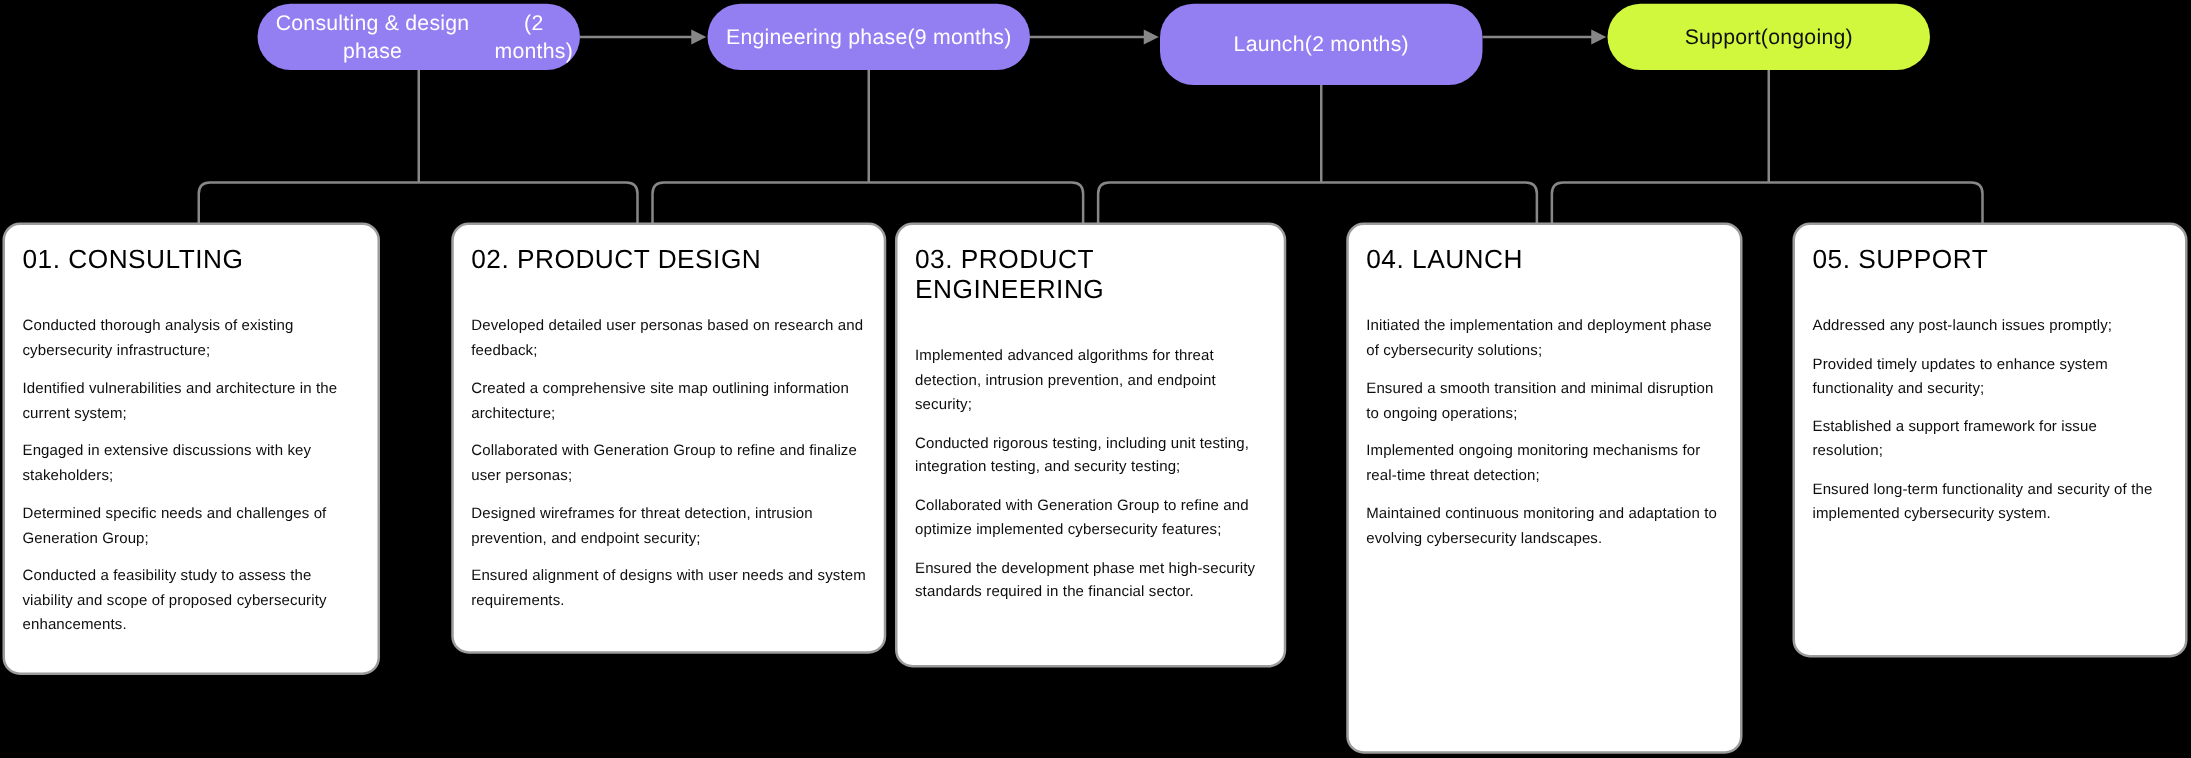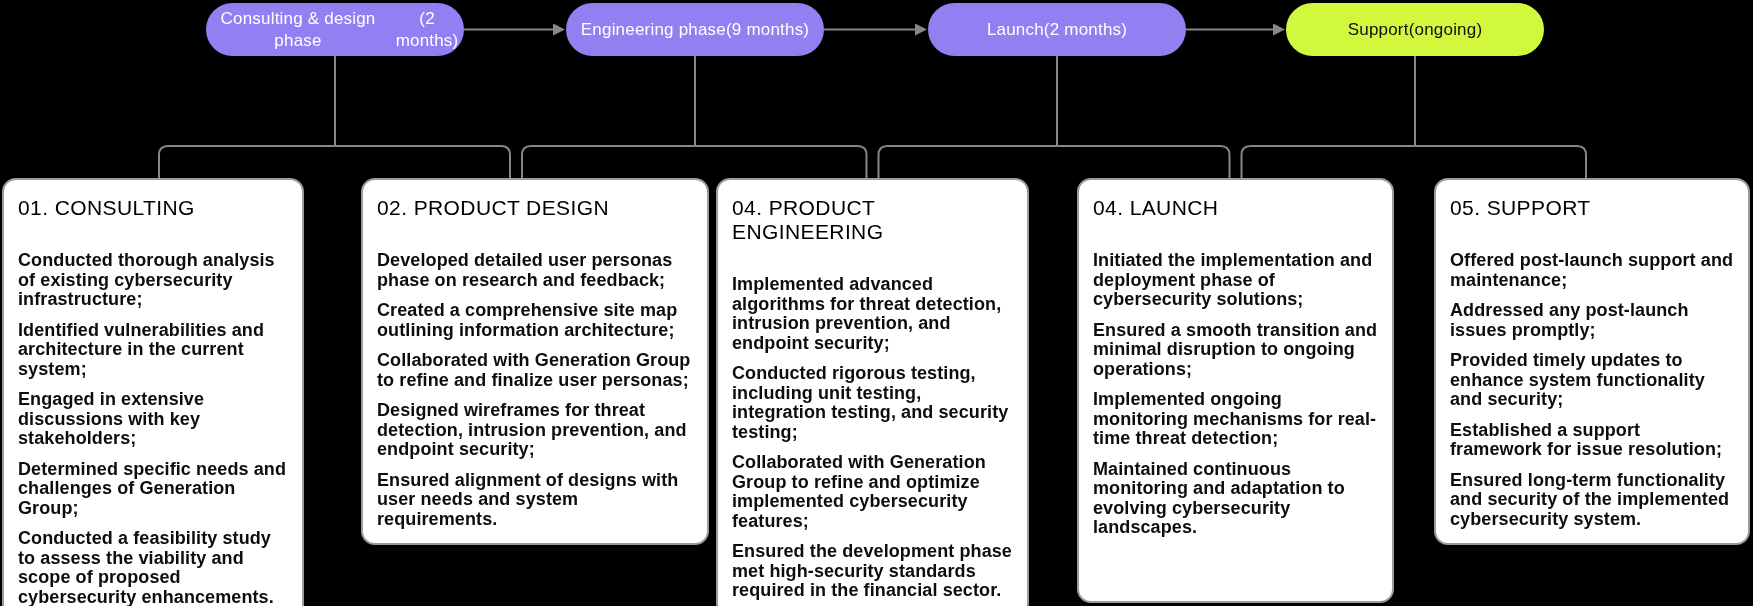--- a/index.html
+++ b/index.html
@@ -38,24 +38,23 @@
   .card-title {
     margin: 0 0 31px 0;
     font-size: 21px;
     line-height: 24px;
     font-weight: 500;
     letter-spacing: 0.4px;
     color: #000;
   }
   .card-item {
     margin: 0 0 11px 0;
-    font-size: 18px;
+    font-size: 12px;
     line-height: 19.5px;
     letter-spacing: 0.1px;
-    font-weight: bold;
   }
   .card-item:last-child { margin-bottom: 0; }
 </style>
 </head>
 <body>
 
 <div id="stage">
   <svg id="connectors" xmlns="http://www.w3.org/2000/svg" viewBox="0 0 1753 606" fill="none">
       <path d="M 159 183 L 159 155 Q 159 146 168 146 L 501 146 Q 510 146 510 155 L 510 183" stroke="#878787" stroke-width="2" fill="none"></path>
       <path d="M 335 56 L 335 146" stroke="#878787" stroke-width="2" fill="none"></path>
@@ -74,21 +73,21 @@
     </svg>
   <div id="pills-layer">
       <div class="pill" style="left: 206px; top: 3px; width: 258px; height: 53px; background: rgb(147, 126, 242); color: rgb(255, 255, 255);">
     <div>Consulting &amp; design phase</div>
     <div>(2 months)</div>
   </div>
       <div class="pill" style="left: 566px; top: 3px; width: 258px; height: 53px; background: rgb(147, 126, 242); color: rgb(255, 255, 255);">
     <div>Engineering phase</div>
     <div>(9 months)</div>
   </div>
-      <div class="pill" style="left: 928px; top: 3px; width: 258px; height: 53px; background: rgb(147, 126, 242); color: rgb(255, 255, 255);">
+      <div class="pill" style="left: 928px; top: 3px; width: 258px; height: 65px; background: rgb(147, 126, 242); color: rgb(255, 255, 255);">
     <div>Launch</div>
     <div>(2 months)</div>
   </div>
       <div class="pill" style="left: 1286px; top: 3px; width: 258px; height: 53px; background: rgb(210, 248, 62); color: rgb(16, 16, 16);">
     <div>Support</div>
     <div>(ongoing)</div>
   </div>
     </div>
   <div id="cards-layer">
       <div class="card" style="left: 2px; top: 178px; width: 302px; min-height: 362px; background: rgb(255, 255, 255); border-color: rgb(156, 156, 156); color: rgb(13, 13, 13);">
@@ -97,49 +96,48 @@
           <p class="card-item">Conducted thorough analysis of existing cybersecurity infrastructure;</p>
           <p class="card-item">Identified vulnerabilities and architecture in the current system;</p>
           <p class="card-item">Engaged in extensive discussions with key stakeholders;</p>
           <p class="card-item">Determined specific needs and challenges of Generation Group;</p>
           <p class="card-item">Conducted a feasibility study to assess the viability and scope of proposed cybersecurity enhancements.</p>
         </div>
   </div>
       <div class="card" style="left: 361px; top: 178px; width: 348px; min-height: 345px; background: rgb(255, 255, 255); border-color: rgb(156, 156, 156); color: rgb(13, 13, 13);">
     <h2 class="card-title">02. PRODUCT DESIGN</h2>
     <div class="card-items">
-          <p class="card-item">Developed detailed user personas phase on research and feedback;</p>
+          <p class="card-item">Developed detailed user personas based on research and feedback;</p>
           <p class="card-item">Created a comprehensive site map outlining information architecture;</p>
           <p class="card-item">Collaborated with Generation Group to refine and finalize user personas;</p>
           <p class="card-item">Designed wireframes for threat detection, intrusion prevention, and endpoint security;</p>
           <p class="card-item">Ensured alignment of designs with user needs and system requirements.</p>
         </div>
   </div>
       <div class="card" style="left: 716px; top: 178px; width: 313px; min-height: 356px; background: rgb(255, 255, 255); border-color: rgb(156, 156, 156); color: rgb(13, 13, 13);">
-    <h2 class="card-title">04. PRODUCT ENGINEERING</h2>
+    <h2 class="card-title">03. PRODUCT ENGINEERING</h2>
     <div class="card-items">
           <p class="card-item">Implemented advanced algorithms for threat detection, intrusion prevention, and endpoint security;</p>
           <p class="card-item">Conducted rigorous testing, including unit testing, integration testing, and security testing;</p>
           <p class="card-item">Collaborated with Generation Group to refine and optimize implemented cybersecurity features;</p>
           <p class="card-item">Ensured the development phase met high-security standards required in the financial sector.</p>
         </div>
   </div>
       <div class="card" style="left: 1077px; top: 178px; width: 317px; min-height: 425px; background: rgb(255, 255, 255); border-color: rgb(156, 156, 156); color: rgb(13, 13, 13);">
     <h2 class="card-title">04. LAUNCH</h2>
     <div class="card-items">
           <p class="card-item">Initiated the implementation and deployment phase of cybersecurity solutions;</p>
           <p class="card-item">Ensured a smooth transition and minimal disruption to ongoing operations;</p>
           <p class="card-item">Implemented ongoing monitoring mechanisms for real-time threat detection;</p>
           <p class="card-item">Maintained continuous monitoring and adaptation to evolving cybersecurity landscapes.</p>
         </div>
   </div>
       <div class="card" style="left: 1434px; top: 178px; width: 316px; min-height: 348px; background: rgb(255, 255, 255); border-color: rgb(156, 156, 156); color: rgb(13, 13, 13);">
     <h2 class="card-title">05. SUPPORT</h2>
     <div class="card-items">
-          <p class="card-item">Offered post-launch support and maintenance;</p>
           <p class="card-item">Addressed any post-launch issues promptly;</p>
           <p class="card-item">Provided timely updates to enhance system functionality and security;</p>
           <p class="card-item">Established a support framework for issue resolution;</p>
           <p class="card-item">Ensured long-term functionality and security of the implemented cybersecurity system.</p>
         </div>
   </div>
     </div>
 </div>
 
 </body></html>

